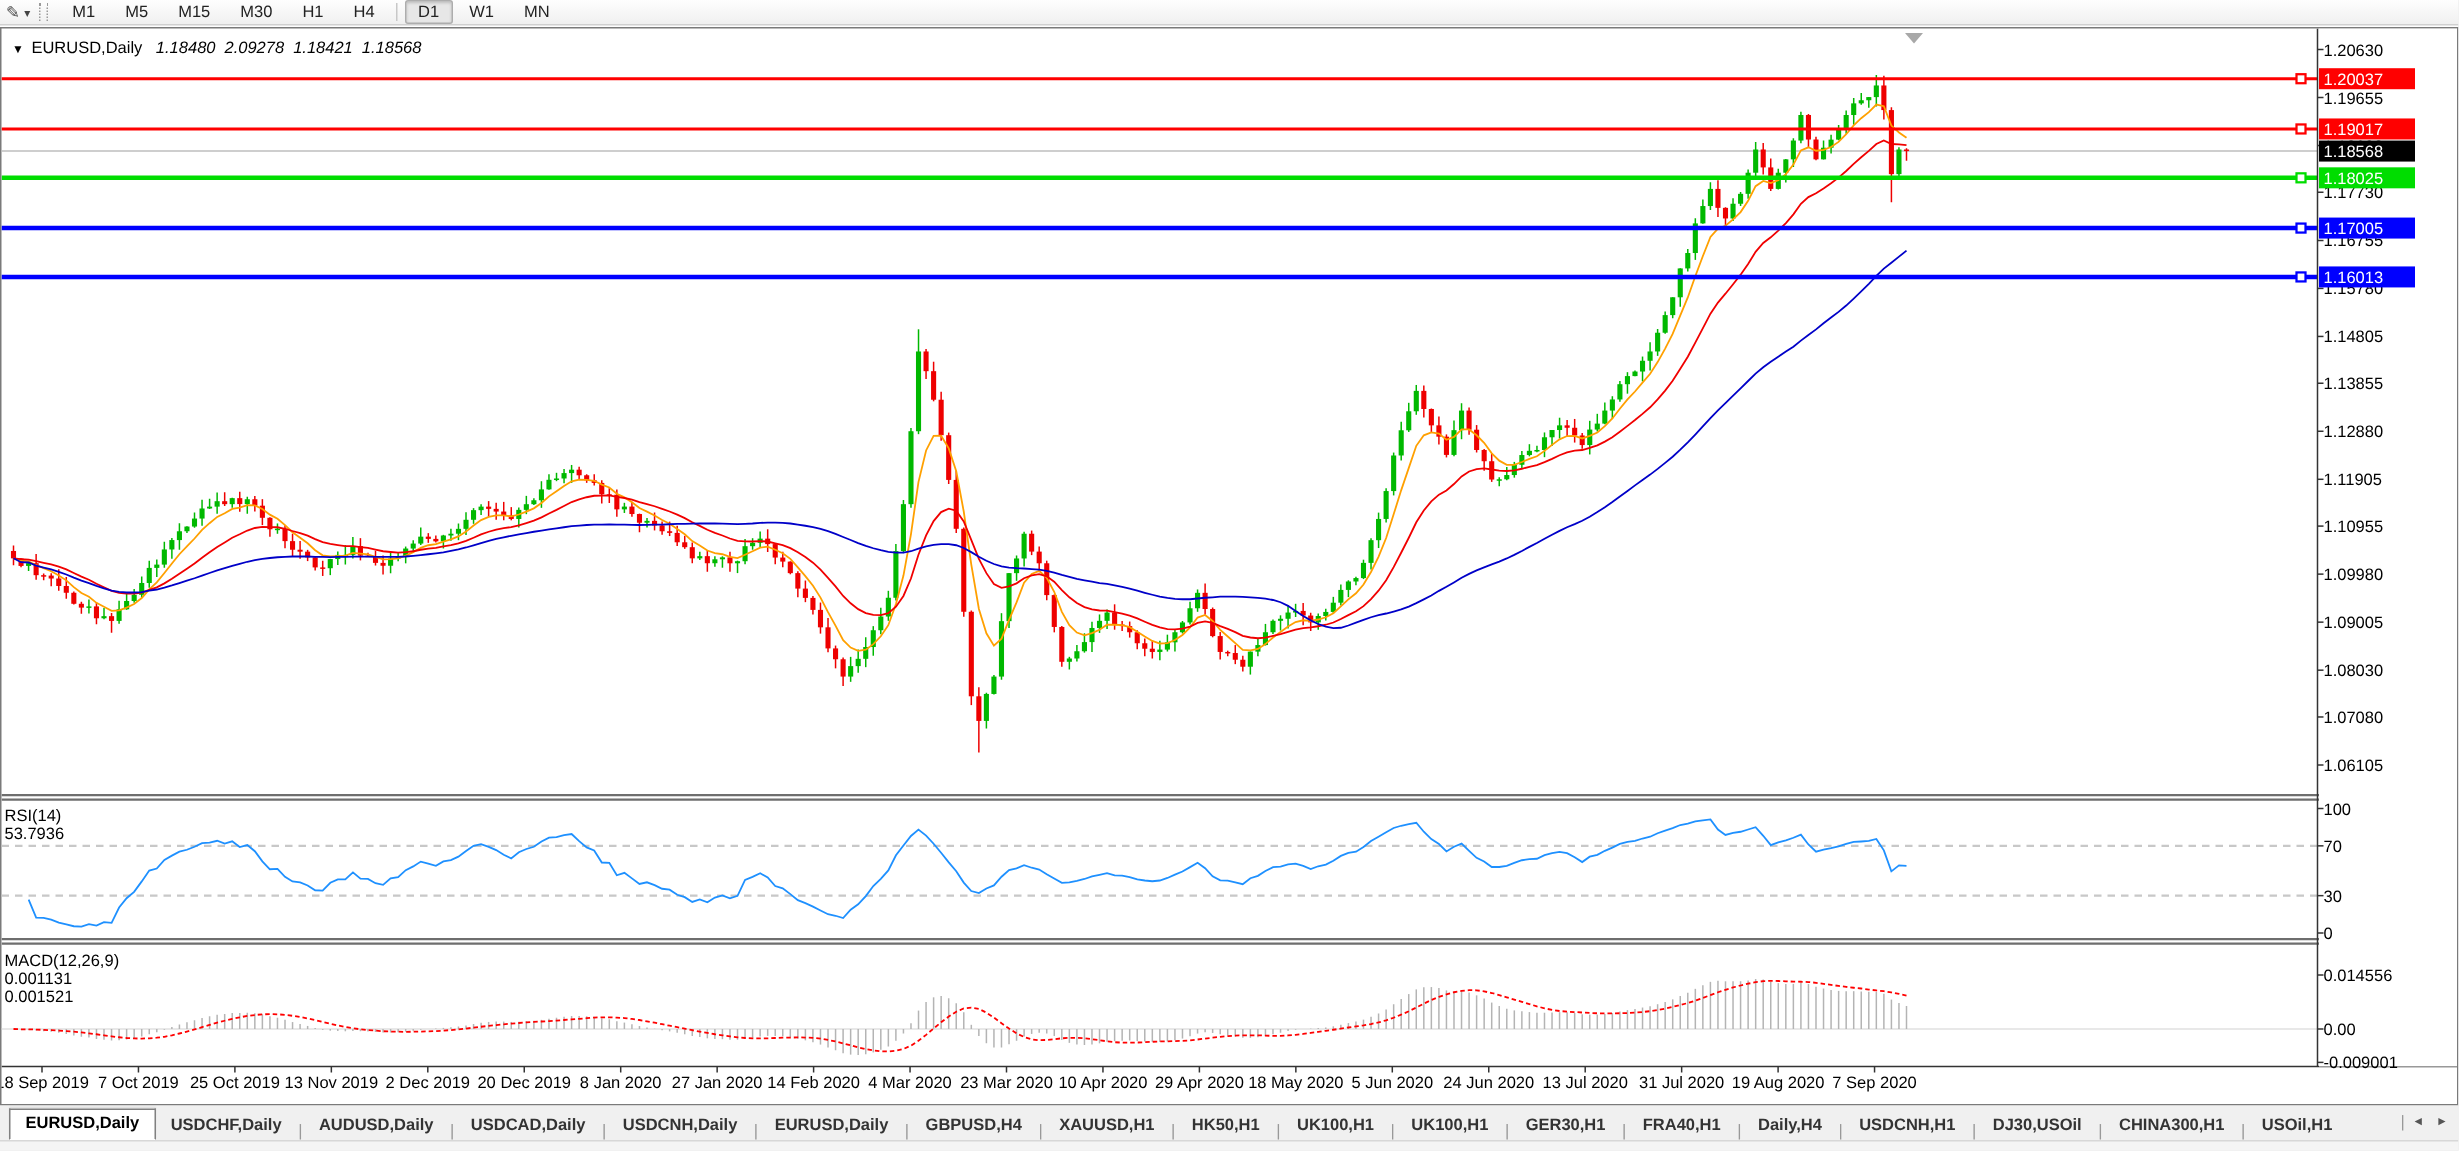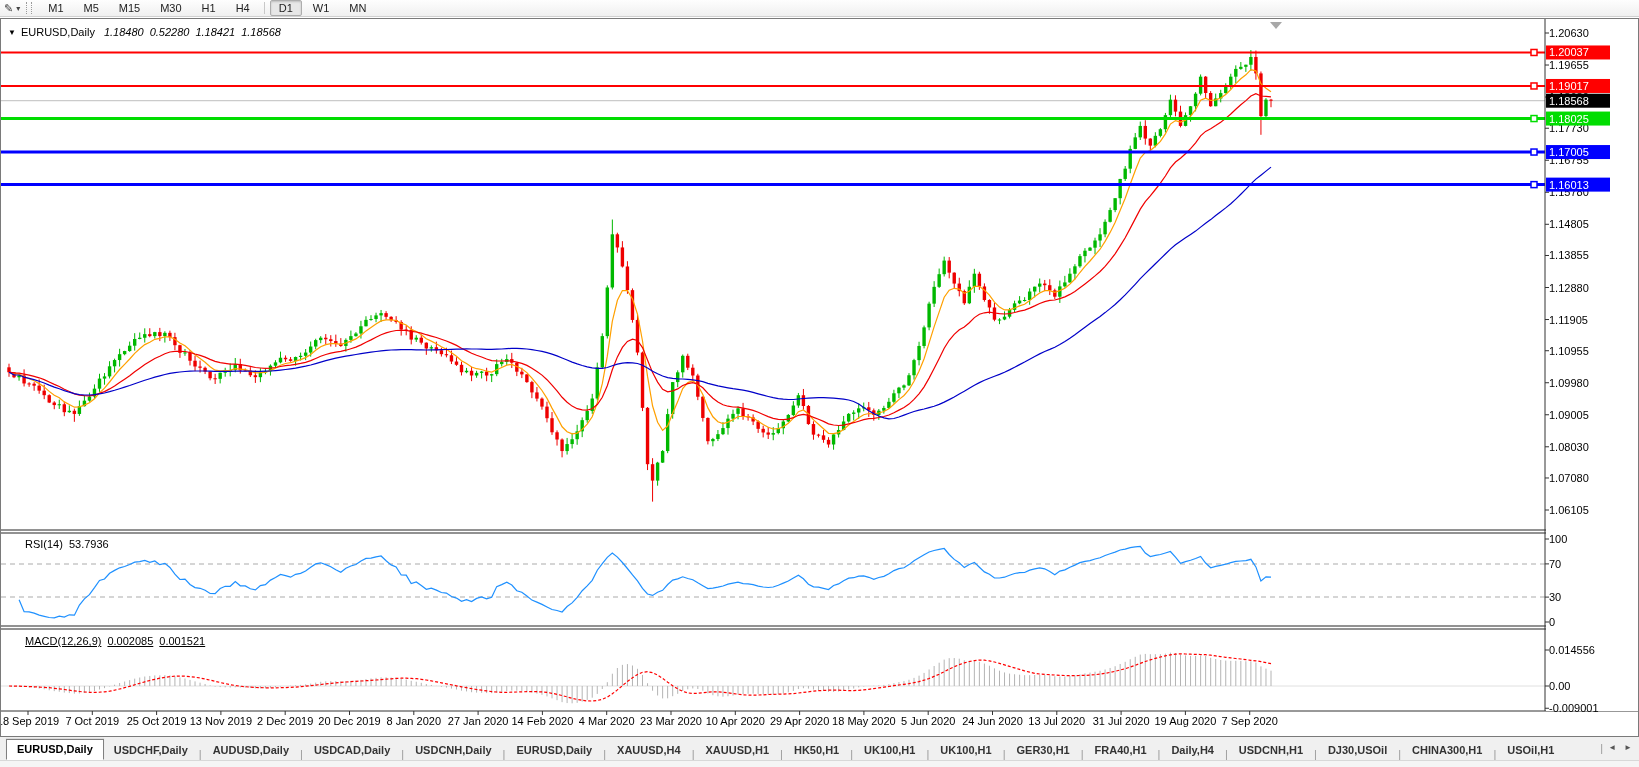--- a/index.html
+++ b/index.html
@@ -17,24 +17,24 @@
   .tb-sep{width:1px;height:12px;background:#c8c8c8;margin:0 4px;}
 
   
   .chart-window{position:absolute;top:18px;left:0;width:1639px;height:719px;
     border:1px solid #7a7a7a;box-sizing:border-box;background:#fff;}
   #chart{position:absolute;top:0;left:0;}
   .chart-title{position:absolute;top:7px;left:7px;font-size:11px;color:#000;display:flex;align-items:center;z-index:5;}
   .chart-title .tri{font-size:8px;margin-right:5px;color:#000;}
   .chart-title .sym{margin-right:9px;}
   .chart-title .num{margin-right:6px;font-style:italic;}
-  .pane-label{position:absolute;left:24px;font-size:11px;color:#000;display:flex;z-index:5;}
+  .pane-label{position:absolute;left:2px;font-size:11px;color:#000;display:flex;z-index:5;flex-direction:column;}
   .pane-label span{margin-right:6px;}
   #rsi-label{top:519px;}
-  #macd-label{top:616px;text-decoration:underline;}
+  #macd-label{top:616px;}
 
   
   .tabbar{position:absolute;top:737px;left:0;width:1639px;height:30px;background:#f0f0f0;
     box-sizing:border-box;font-size:11px;color:#333;}
   .tabs-row{display:flex;align-items:flex-end;height:23px;padding-left:6px;white-space:nowrap;overflow:hidden;}
   .tab{padding:3px 10px 4px 10px;color:#333;cursor:default;font-weight:bold;}
   .tab.active{background:#fff;border:1px solid #808080;border-bottom:1px solid #fff;font-weight:bold;color:#000;
     box-shadow:0 -1px 1px rgba(0,0,0,.08);}
   .tab-sep{color:#999;padding:0 1px;}
   .tab-strip{height:6px;background:#f5f5f5;border-top:1px solid #d8d8d8;}
@@ -62,33 +62,33 @@
         <span class="tf-btn">W1</span>
         <span class="tf-btn">MN</span>
       </div>
   </div>
 
   <div class="chart-window">
     <div class="chart-title">
       <span class="tri">▼</span>
       <span class="sym">EURUSD,Daily</span>
       <span class="num">1.18480</span>
-      <span class="num">0.52280</span>
+      <span class="num">2.09278</span>
       <span class="num">1.18421</span>
       <span class="num">1.18568</span>
     </div>
 
     <div class="pane-label" id="rsi-label">
       <span>RSI(14)</span>
       <span>53.7936</span>
     </div>
 
     <div class="pane-label" id="macd-label">
       <span>MACD(12,26,9)</span>
-      <span>0.002085</span>
+      <span>0.001131</span>
       <span>0.001521</span>
     </div>
 
     <svg id="chart" width="1637" height="717">
         <g>
           <line x1="0" y1="81.71607999999954" x2="1544" y2="81.71607999999954" stroke="#BEBEBE" stroke-width="1"></line>
           <g>
             <line x1="8" y1="344.68795117453357" x2="8" y2="357.8040057790266" stroke="#EE0000" stroke-width="1"></line>
             <rect x="6.3" y="348.31119999999964" width="3.4" height="4.926000000000158" fill="#EE0000"></rect>
             <line x1="13.02788844621514" y1="353.1189910756672" x2="13.02788844621514" y2="359.14827883744573" stroke="#EE0000" stroke-width="1"></line>
@@ -1024,21 +1024,21 @@
         <span class="tab">USDCHF,Daily</span>
         <span class="tab-sep">|</span>
         <span class="tab">AUDUSD,Daily</span>
         <span class="tab-sep">|</span>
         <span class="tab">USDCAD,Daily</span>
         <span class="tab-sep">|</span>
         <span class="tab">USDCNH,Daily</span>
         <span class="tab-sep">|</span>
         <span class="tab">EURUSD,Daily</span>
         <span class="tab-sep">|</span>
-        <span class="tab">XAUUSD,H4</span>
+        <span class="tab">GBPUSD,H4</span>
         <span class="tab-sep">|</span>
         <span class="tab">XAUUSD,H1</span>
         <span class="tab-sep">|</span>
         <span class="tab">HK50,H1</span>
         <span class="tab-sep">|</span>
         <span class="tab">UK100,H1</span>
         <span class="tab-sep">|</span>
         <span class="tab">UK100,H1</span>
         <span class="tab-sep">|</span>
         <span class="tab">GER30,H1</span>

